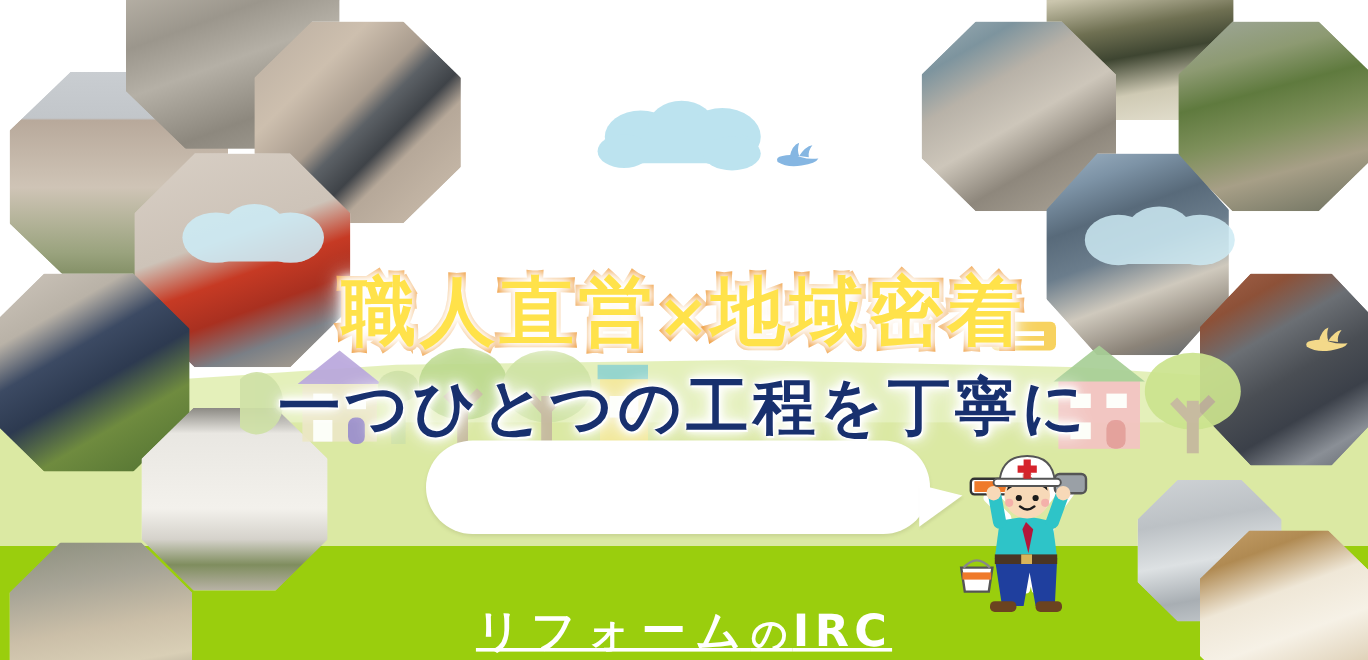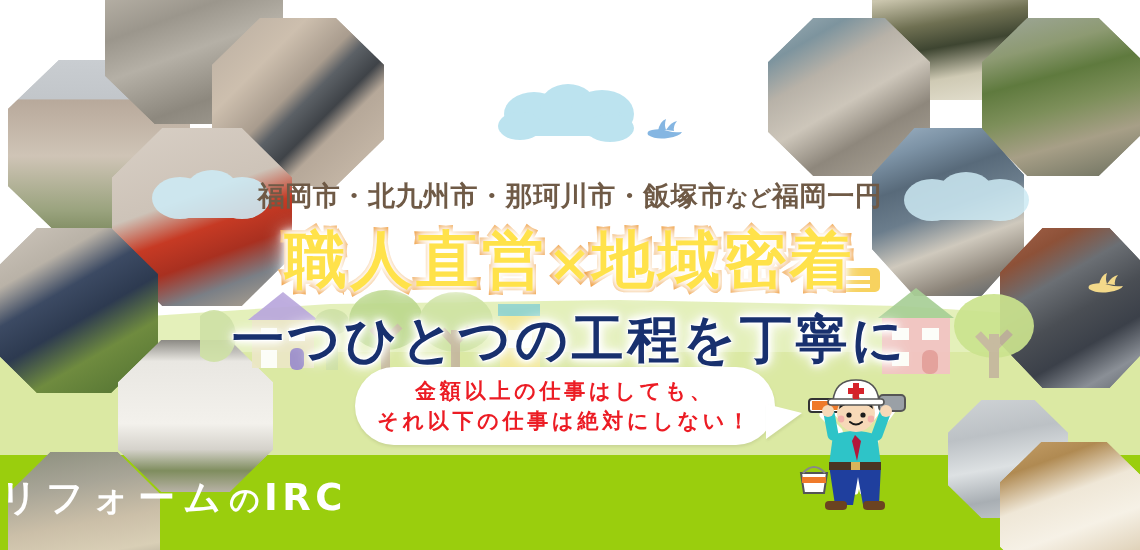--- a/index.html
+++ b/index.html
@@ -129,25 +129,26 @@
     filter:drop-shadow(1px 2px 1px rgba(120,130,80,.15));
   }
   .bubble-text{
     position:absolute; left:355px; top:367px; width:420px; height:78px;
     display:flex; flex-direction:column; align-items:center; justify-content:center;
     color:#ec1c24; font-weight:700; font-size:21px; line-height:1.45;
     letter-spacing:.18em; white-space:nowrap;
   }
 
   .brand{
-    position:absolute; left:0; right:0; top:473px;
-    text-align:left; color:#fff;
+    position:absolute; left:0; right:0; top:501px;
+    text-align:center; color:#fff;
     font-size:37px; font-weight:700; letter-spacing:.22em;
     white-space:nowrap;
     font-family:"DejaVu Sans","Liberation Sans",sans-serif;
+    text-decoration:underline;
   }
   .brand .irc{ letter-spacing:.12em; }
   .brand .no{ font-size:30px; letter-spacing:.14em; }
 
   
   .mascot{ position:absolute; left:795px; top:365px; width:120px; height:145px; }
 </style>
 </head>
 <body>
 
@@ -251,36 +252,29 @@
   </svg>
 
   <svg class="ill" style="left:1085px; top:272px; width:40px; height:26px;" viewBox="0 0 40 26">
     <g fill="#f3d98a">
       <path d="M4 17 Q12 22 24 20 Q36 18 38 14 Q30 15 24 13 Q16 10 8 12 Q2 13 4 17 Z"></path>
       <path d="M14 13 Q16 3 22 1 Q20 7 22 12 Z"></path>
       <path d="M22 12 Q27 4 33 3 Q29 8 30 13 Z"></path>
     </g>
   </svg>
 
-  <div class="area-line">
-    <span>福岡市・北九州市・那珂川市・飯塚市</span><span class="sm">など</span><span>福岡一円</span>
-  </div>
 
   <div class="headline">
     <span>職人直営</span><span class="x">×</span><span>地域密着</span>
   </div>
 
   <div class="subline">一つひとつの工程を丁寧に</div>
 
   <div class="bubble"></div>
   <div class="bubble-tail"></div>
-  <div class="bubble-text">
-    <span>金額以上の仕事はしても、</span>
-    <span>それ以下の仕事は絶対にしない！</span>
-  </div>
 
   <div class="brand">
     <span>リフォーム</span><span class="no">の</span><span class="irc">IRC</span>
   </div>
 
   <svg class="mascot" viewBox="0 0 120 145">
 
     <g stroke="#fff" stroke-width="7" stroke-linejoin="round" fill="none">
       <path d="M58 26 h4 l14 6 4 14 -6 10 14 -18 10 6 -16 22 -6 30 4 28 -12 2 -4 -20 -4 20 -12 -2 4 -28 -8 -30 -16 -16 9 -8 15 16 -6 -10 4 -14 z"></path>
     </g>

